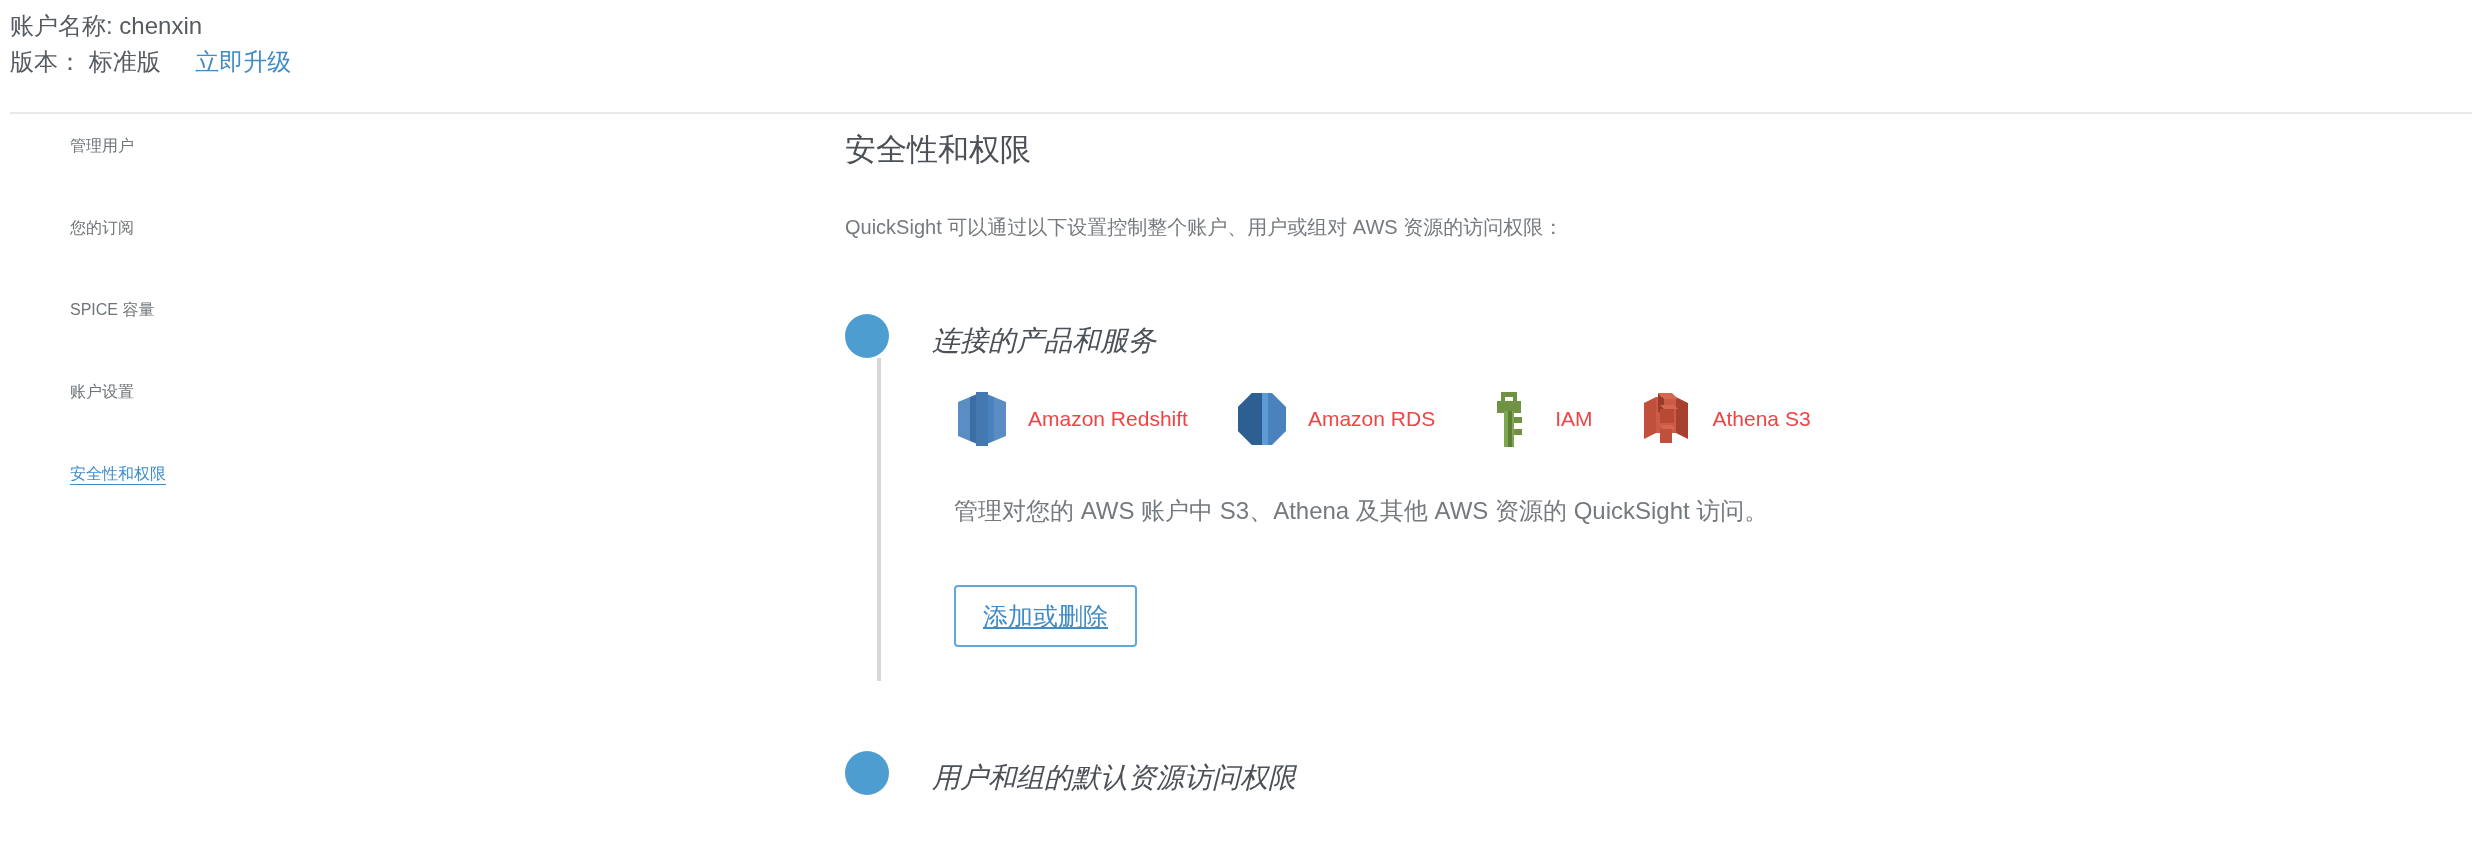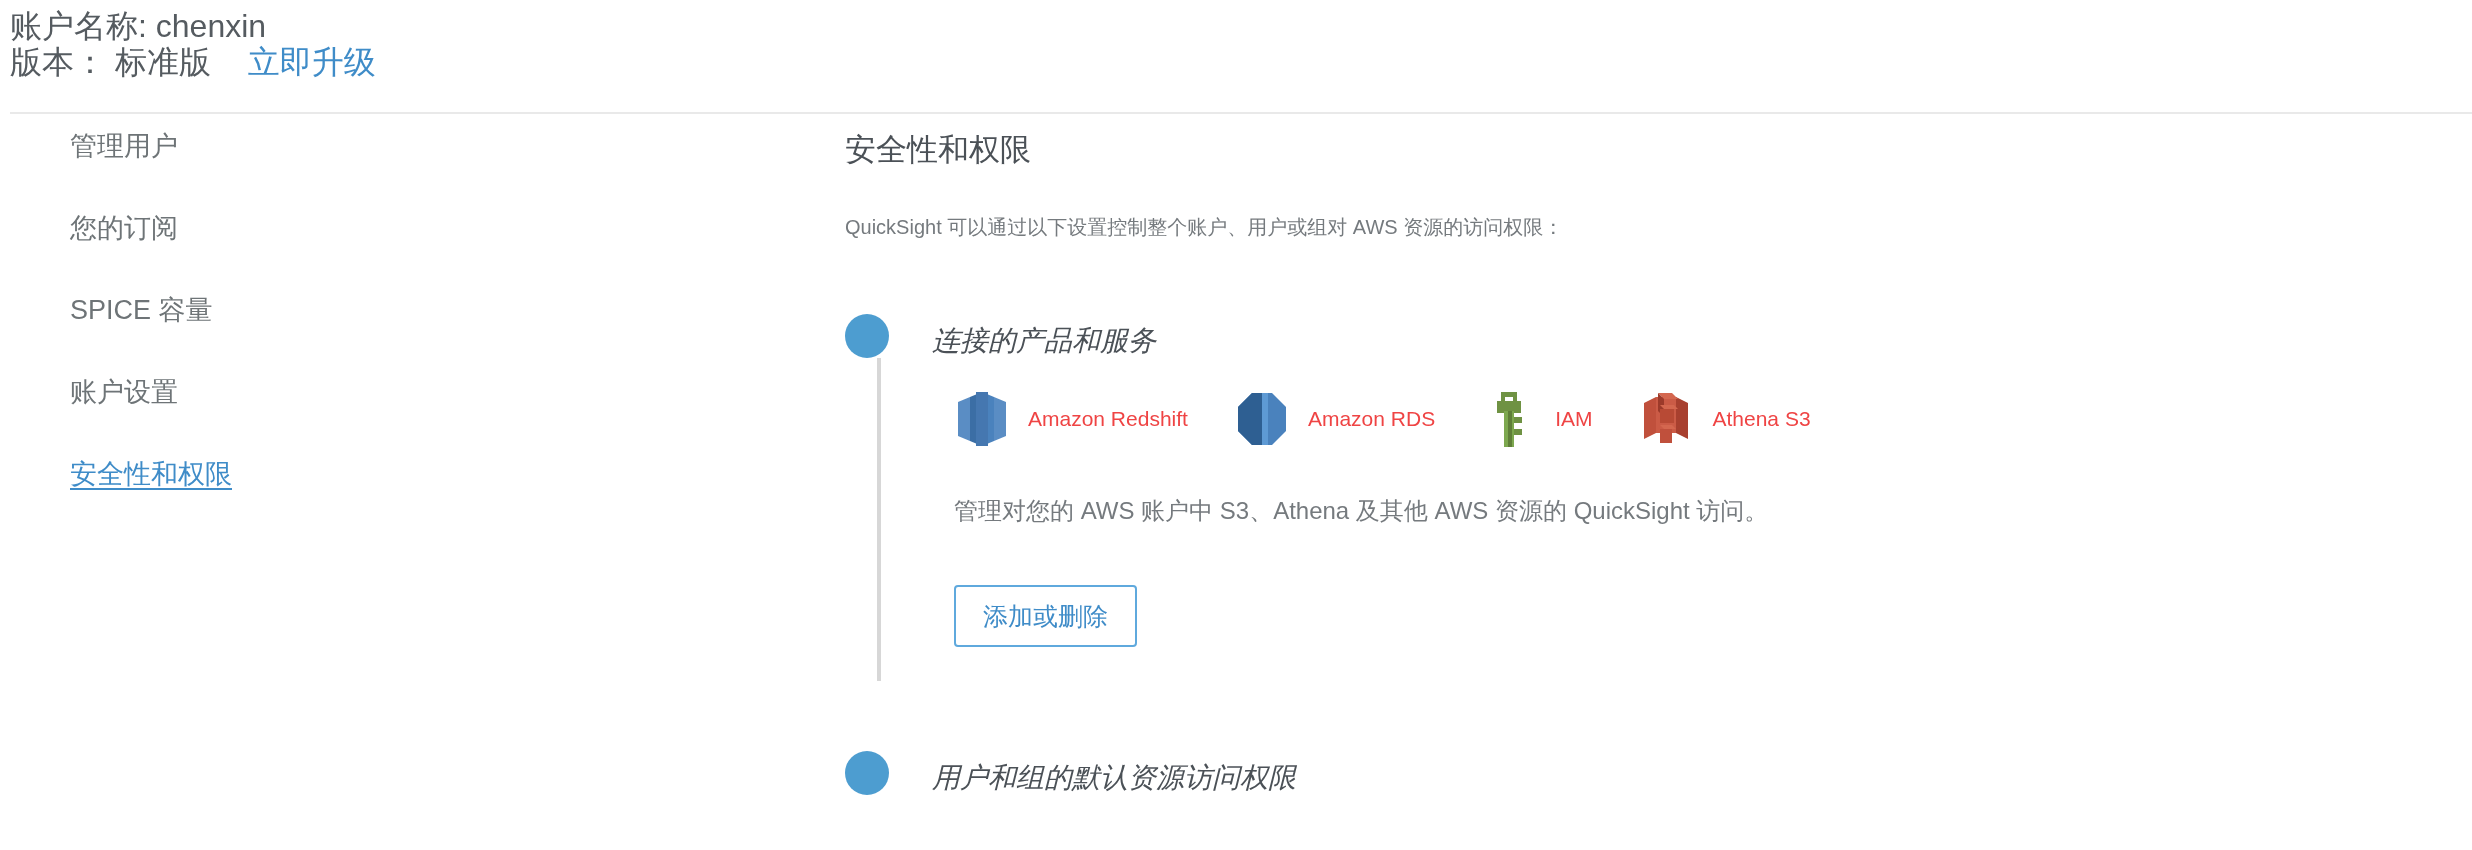--- a/index.html
+++ b/index.html
@@ -20,21 +20,21 @@
   .account-header {
     position: absolute;
     left: 0;
     top: 0;
     width: 2472px;
     height: 113px;
     box-sizing: border-box;
     padding: 8px 0 0 10px;
   }
   .acct-line {
-    font-size: 32px;
+    font-size: 24px;
     line-height: 36px;
     color: #555b60;
     white-space: nowrap;
   }
   .acct-line .label { color: #555b60; }
   .acct-line .value { color: #555b60; }
   .upgrade-link {
     color: #3f8cc8;
     margin-left: 28px;
     text-decoration: none;
@@ -53,21 +53,21 @@
   .sidebar {
     position: absolute;
     left: 0;
     top: 130px;
     width: 520px;
     padding-left: 70px;
     box-sizing: border-box;
   }
   .side-item {
     display: block;
-    font-size: 27px;
+    font-size: 16px;
     line-height: 32px;
     color: #6e7477;
     margin-bottom: 50px;
     text-decoration: none;
     cursor: pointer;
     white-space: nowrap;
   }
   .side-item.active {
     color: #3f8cc8;
     text-decoration: underline;
@@ -166,20 +166,21 @@
     padding: 14px 27px;
     border: 2px solid #5fa9dd;
     border-radius: 4px;
     background: #ffffff;
     color: #3f8cc8;
     font-size: 25px;
     line-height: 30px;
     font-family: inherit;
     cursor: pointer;
     white-space: nowrap;
+    text-decoration: underline;
   }
 </style>
 </head>
 <body>
 
 <div class="account-header">
   <div class="acct-line">
     <span class="label">账户名称:</span>
     <span class="value">chenxin</span>
   </div>

